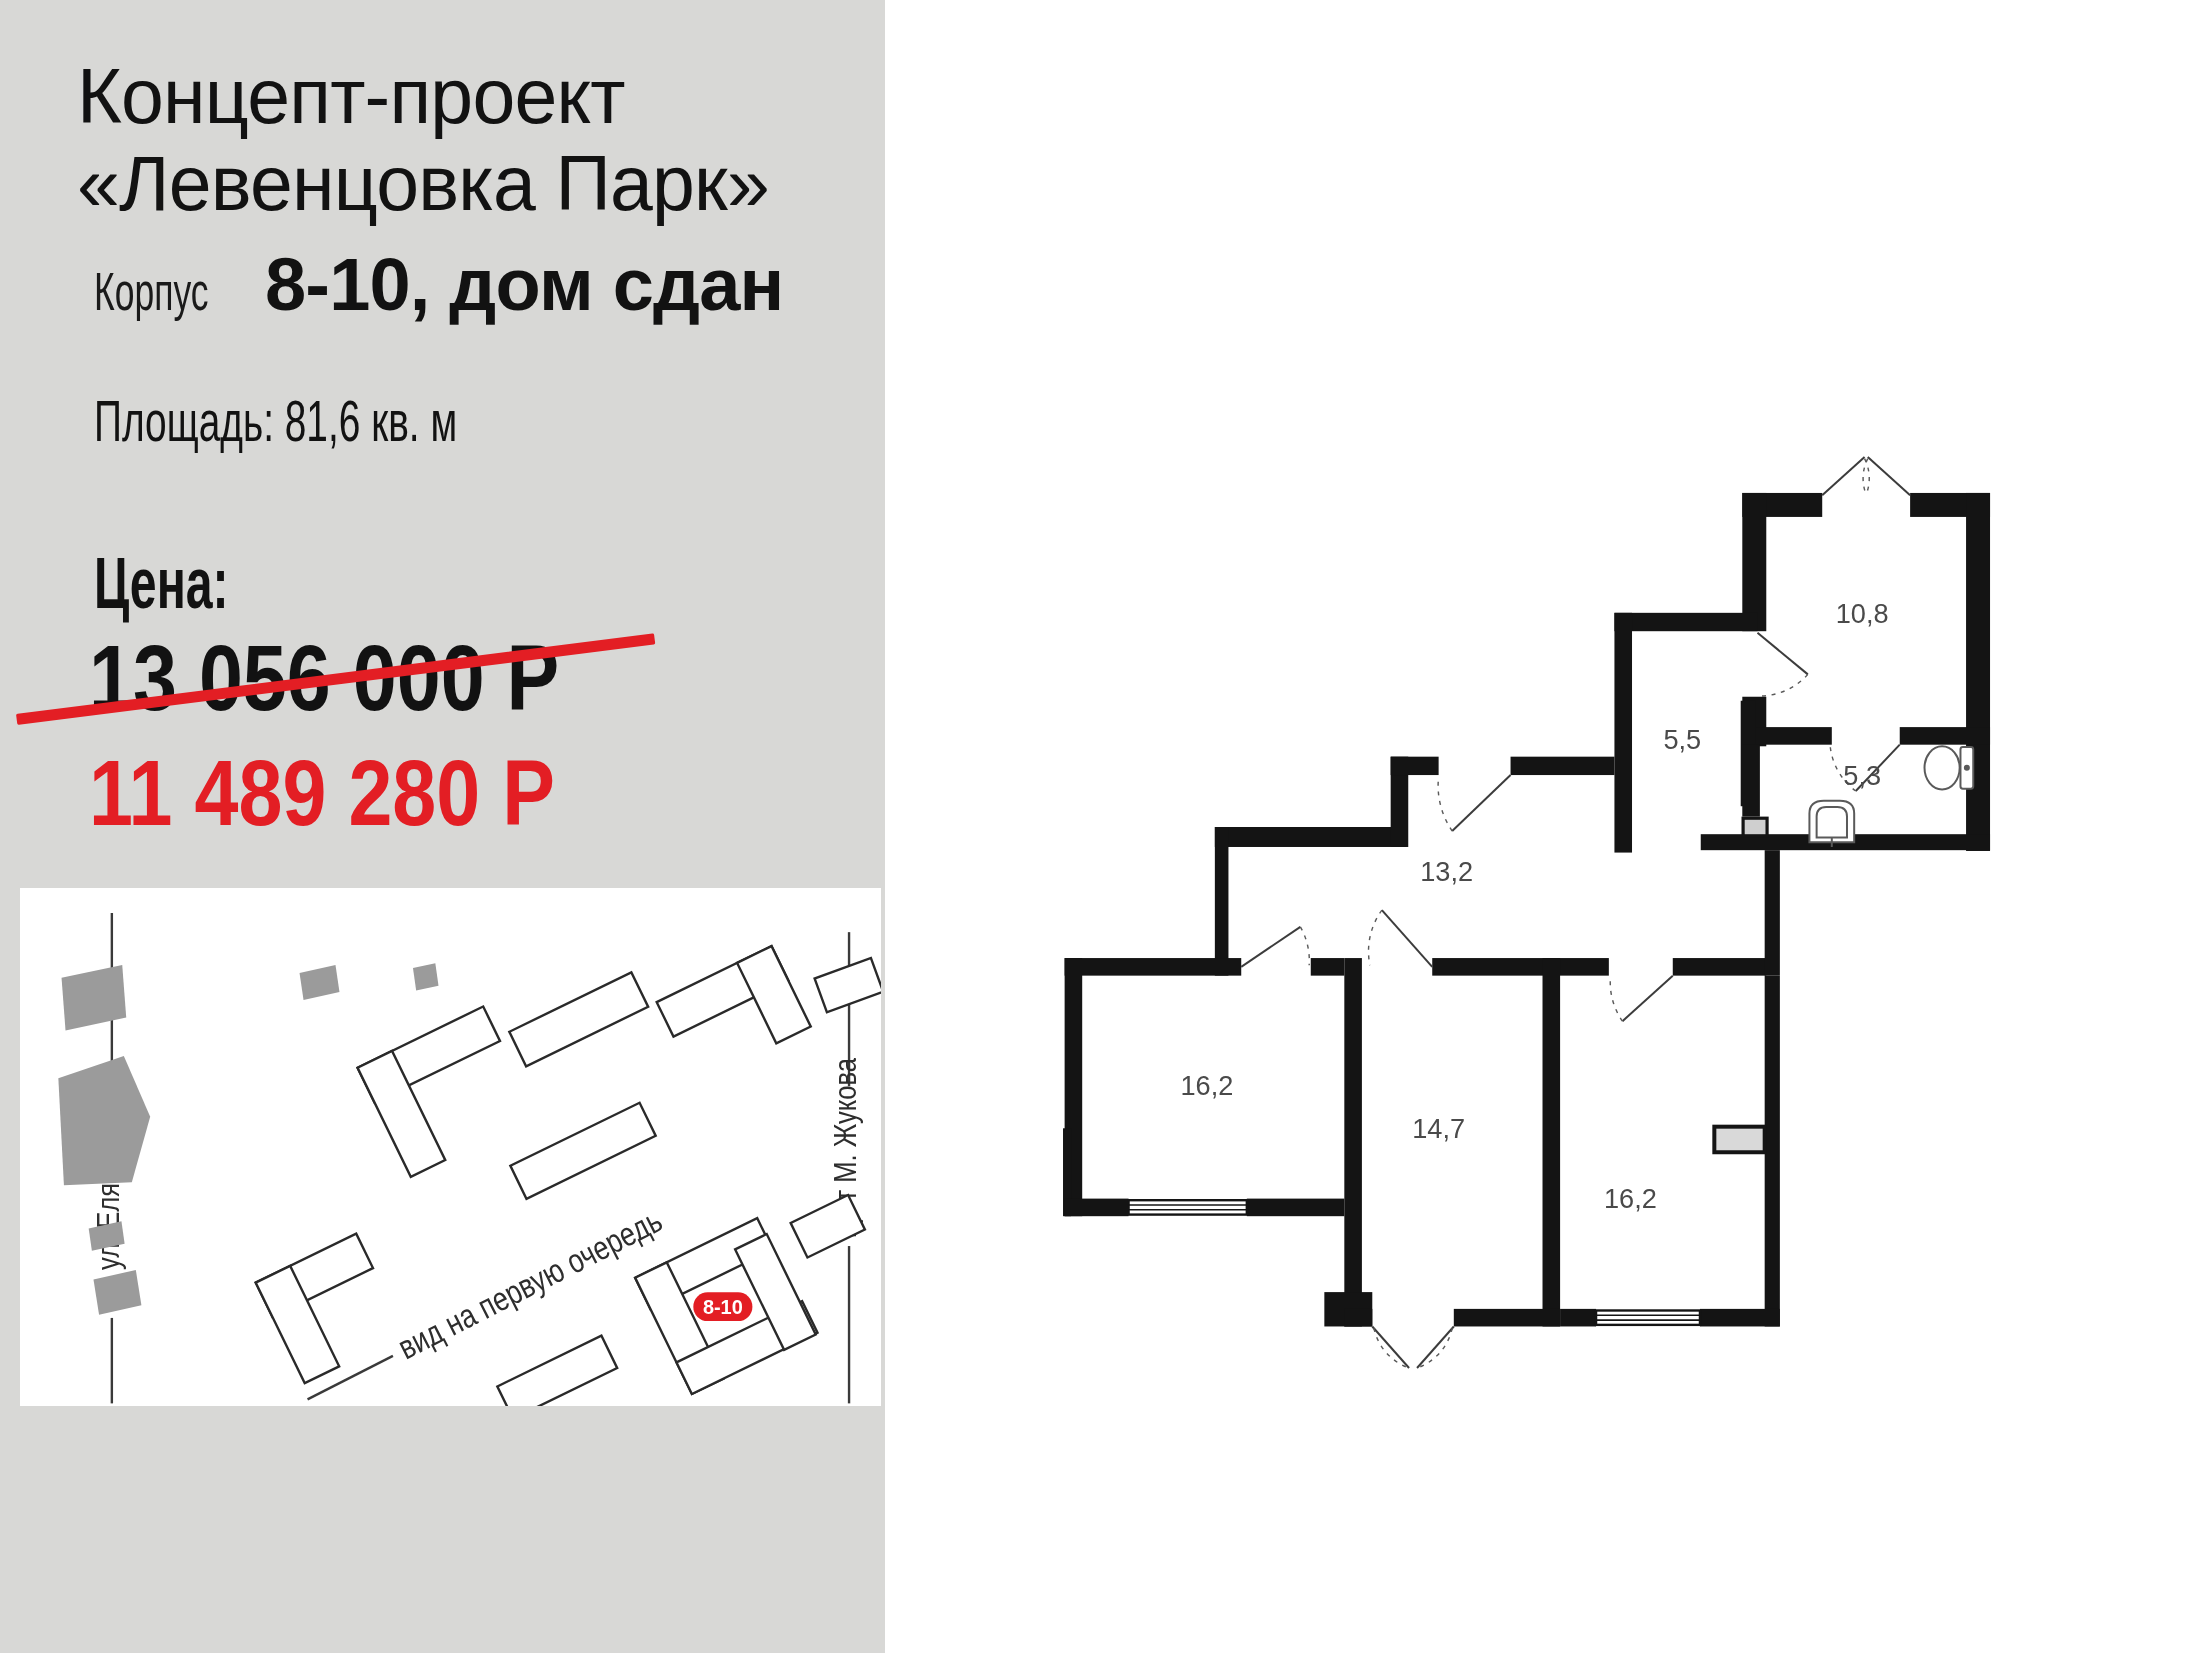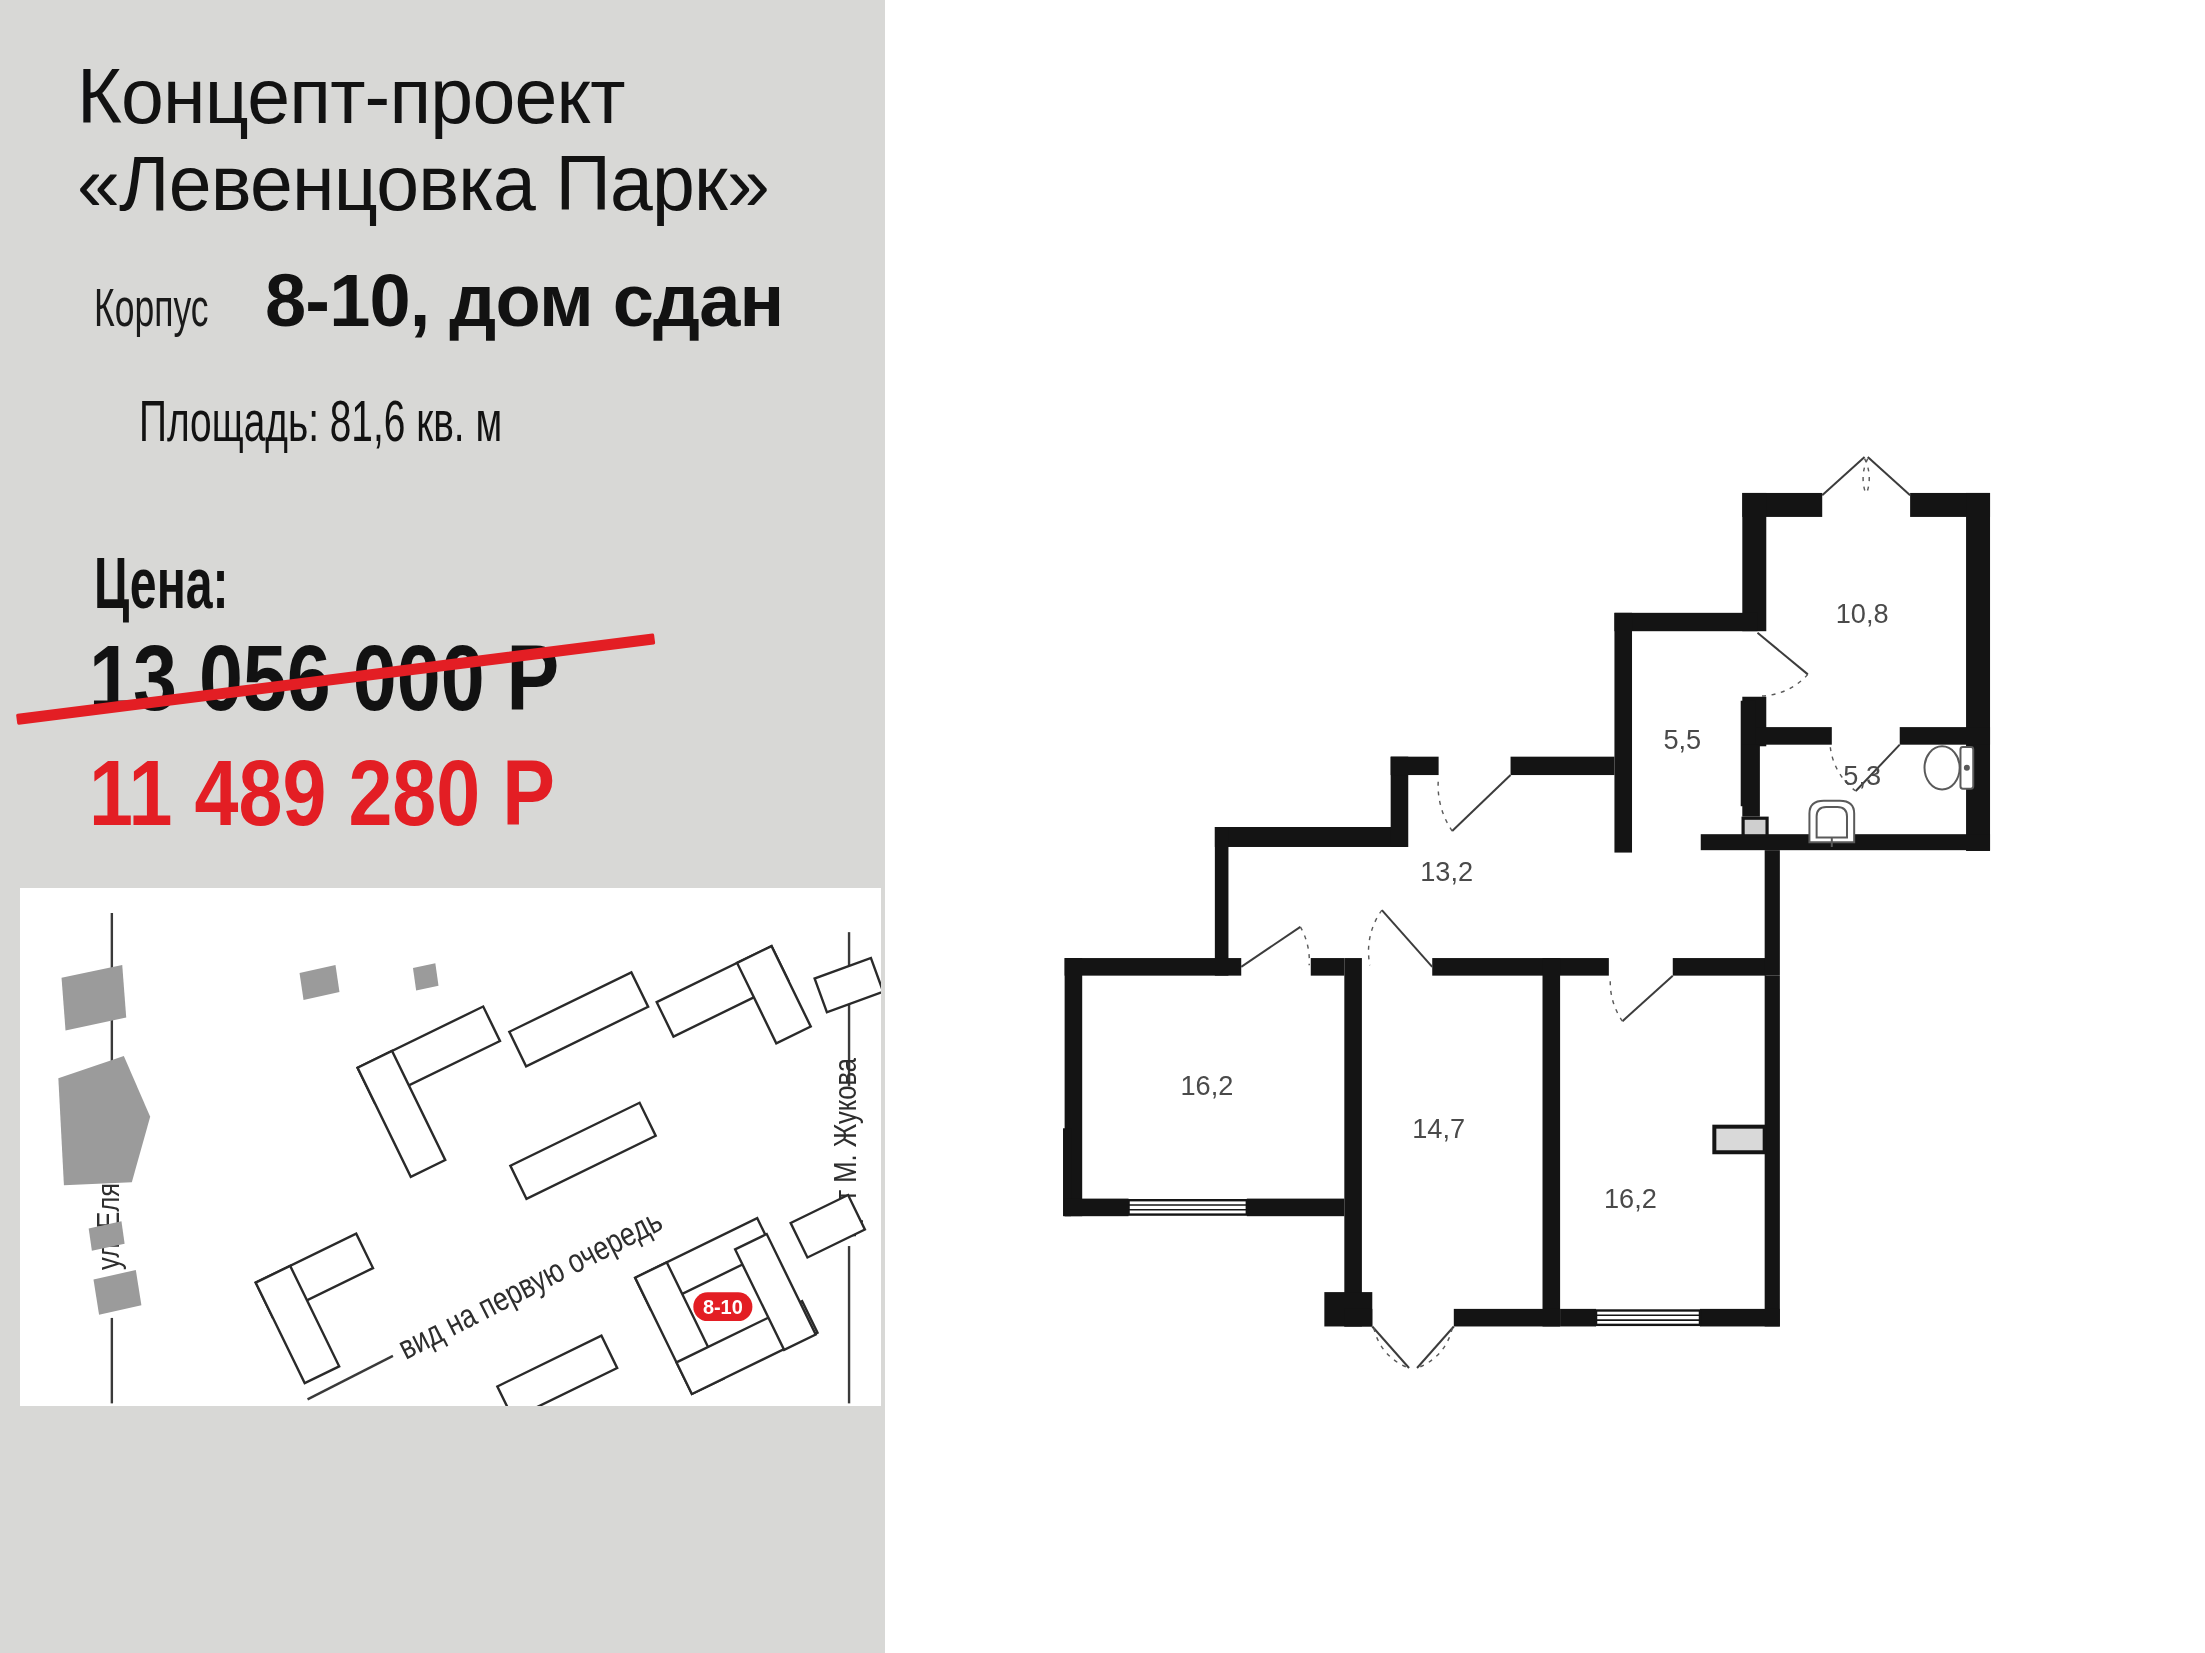--- a/index.html
+++ b/index.html
@@ -8,24 +8,24 @@
     background:#ffffff;font-family:"Liberation Sans",sans-serif;color:#121212;
   }
   .sidebar{position:absolute;left:0;top:0;width:885px;height:1654px;background:#d8d8d6;}
   .abs{position:absolute;}
   .nx{display:inline-block;transform:scaleX(0.67);transform-origin:0 50%;white-space:nowrap;}
   .nx85{display:inline-block;transform:scaleX(0.85);transform-origin:0 50%;white-space:nowrap;}
   .title{
     left:77px;top:53px;font-size:77px;font-weight:400;line-height:1.13;
     white-space:pre-line;letter-spacing:-0.8px;color:#121212;
   }
-  .korpus-row{left:94px;top:258px;display:flex;align-items:baseline;width:799px;}
+  .korpus-row{left:94px;top:242px;display:flex;align-items:baseline;width:799px;}
   .korpus-label{font-size:53px;font-weight:400;color:#1a1a1a;}
   .korpus-value{font-size:74px;font-weight:700;margin-left:0;letter-spacing:-0.8px;}
-  .area-line{left:94px;top:387px;font-size:58px;font-weight:400;margin-left:45px;}
+  .area-line{left:94px;top:387px;font-size:58px;font-weight:400;}
   .price-label{left:94px;top:542px;font-size:72px;font-weight:700;text-align:center;}
   .old-price{left:89px;top:625px;font-size:93px;font-weight:700;color:#121212;}
   .new-price{left:89px;top:740px;font-size:93px;font-weight:700;}
   .strike{
     left:16px;top:714px;width:643px;height:11.2px;
     transform:rotate(-7.2deg);transform-origin:0 0;border-radius:1.6px;
   }
   .map-card{left:20px;top:888px;width:861px;height:518px;background:#ffffff;}
   .plan-wrap{left:1063px;top:449px;width:983px;height:943px;}
   svg text{font-family:"Liberation Sans",sans-serif;}

